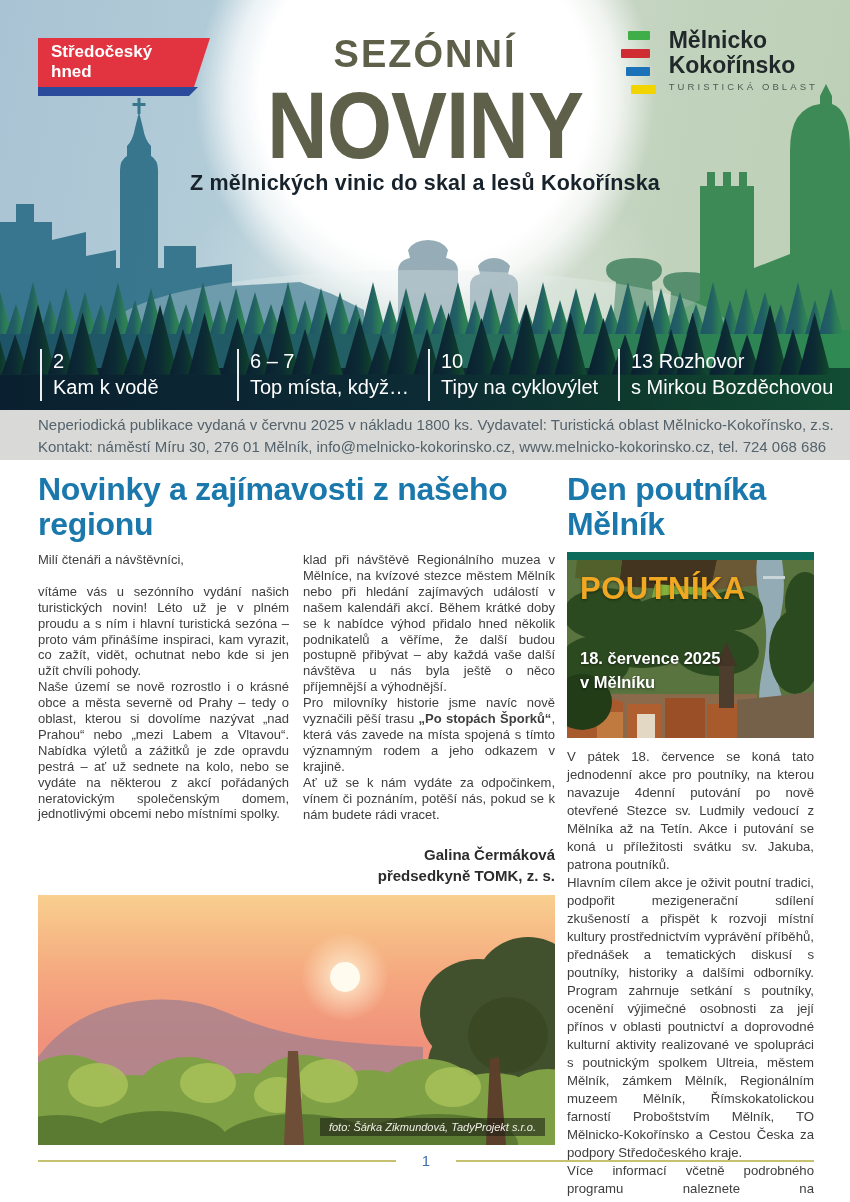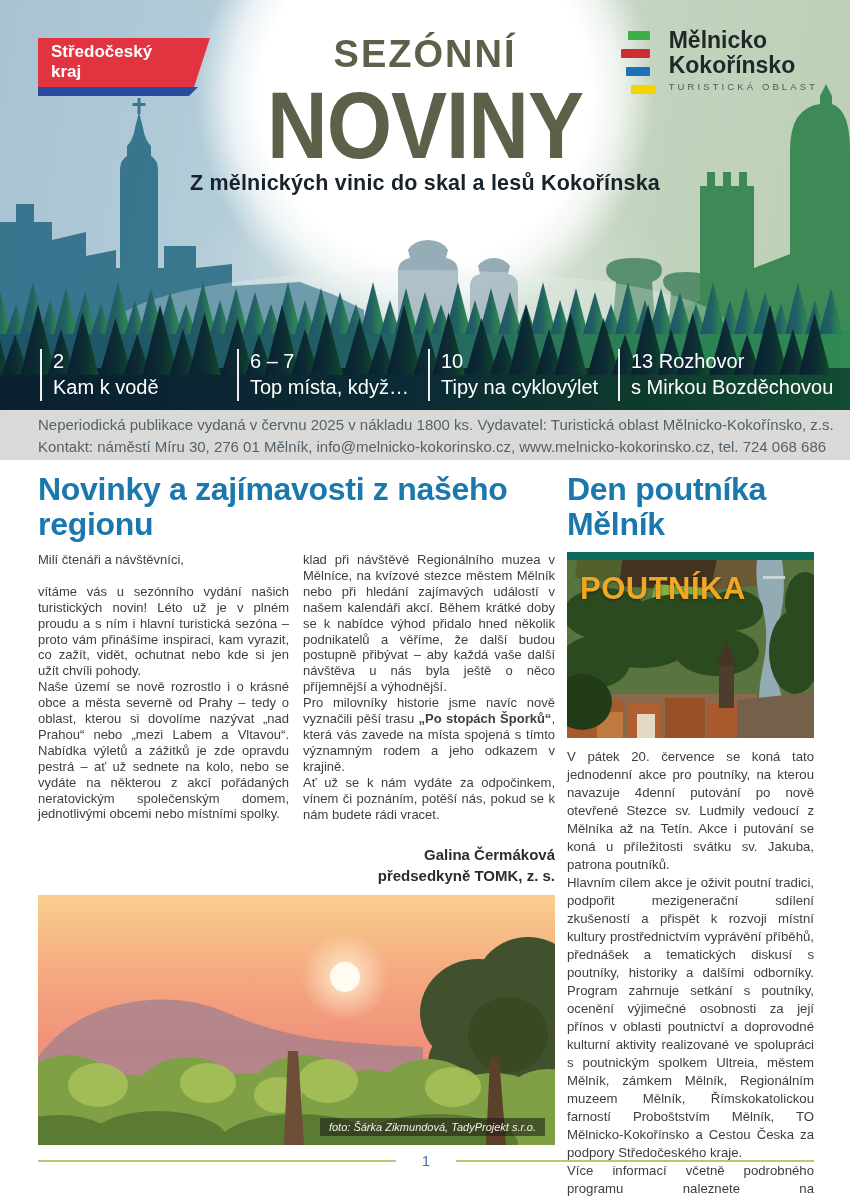--- a/index.html
+++ b/index.html
@@ -150,21 +150,21 @@
         <use href="#t5" transform="translate(102 372) scale(1.35)"></use>
         <use href="#t5" transform="translate(224 372) scale(1.35)"></use>
         <use href="#t5" transform="translate(346 372) scale(1.35)"></use>
         <use href="#t5" transform="translate(468 372) scale(1.35)"></use>
         <use href="#t5" transform="translate(590 372) scale(1.35)"></use>
         <use href="#t5" transform="translate(712 372) scale(1.35)"></use>
       </g>
     </svg>
 
     <div class="badge">
-      <div class="badge-red">Středočeský kraj</div>
+      <div class="badge-red">Středočeský hned</div>
       <div class="badge-blue"></div>
     </div>
 
     <div class="logo">
       <div class="logo-bars">
         <i class="bar-green"></i>
           <i class="bar-red"></i>
           <i class="bar-blue"></i>
           <i class="bar-yellow"></i>
       </div>
@@ -314,24 +314,28 @@
           <rect x="70" y="162" width="18" height="24" fill="#e3d8c4"></rect>
           <rect x="152" y="114" width="15" height="42" fill="#4c3d2c"></rect>
           <path d="M149 114 L159.5 90 L170 114 Z" fill="#443626"></path>
           <path d="M170 148 L247 140 L247 186 L170 186 Z" fill="#75604a"></path>
           <ellipse cx="15" cy="150" rx="30" ry="28" fill="#223c18"></ellipse>
           <rect width="247" height="8" fill="#0d6b5b"></rect>
         </svg>
         <div class="poster-title">
           <div>POUTNÍKA</div>
         </div>
+        <div class="poster-when">
+          <div>18. července 2025</div>
+          <div>v Mělníku</div>
+        </div>
       </div>
 
       <div class="side-text">
-        <p>V pátek 20. července se koná tato jednodenní akce pro poutníky, na kterou navazuje 4denní putování po nově otevřené Stezce sv. Ludmily vedoucí z Mělníka až na Tetín. Akce i putování se koná u příležitosti svátku sv. Jakuba, patrona poutníků.</p>
+        <p>V pátek 18. července se koná tato jednodenní akce pro poutníky, na kterou navazuje 4denní putování po nově otevřené Stezce sv. Ludmily vedoucí z Mělníka až na Tetín. Akce i putování se koná u příležitosti svátku sv. Jakuba, patrona poutníků.</p>
         <p>Hlavním cílem akce je oživit poutní tradici, podpořit mezigenerační sdílení zkušeností a přispět k rozvoji místní kultury prostřednictvím vyprávění příběhů, přednášek a tematických diskusí s poutníky, historiky a dalšími odborníky. Program zahrnuje setkání s poutníky, ocenění výjimečné osobnosti za její přínos v oblasti poutnictví a doprovodné kulturní aktivity realizované ve spolupráci s poutnickým spolkem Ultreia, městem Mělník, zámkem Mělník, Regionálním muzeem Mělník, Římskokatolickou farností Proboštstvím Mělník, TO Mělnicko-Kokořínsko a Cestou Česka za podpory Středočeského kraje.</p>
         <p>Více informací včetně podrobného programu naleznete na www.putovanizakoreny.cz.</p>
       </div>
     </aside>
   </div>
 
   <footer class="footer">
     <div class="rule"></div>
     <span class="page-num">1</span>
     <div class="rule"></div>

